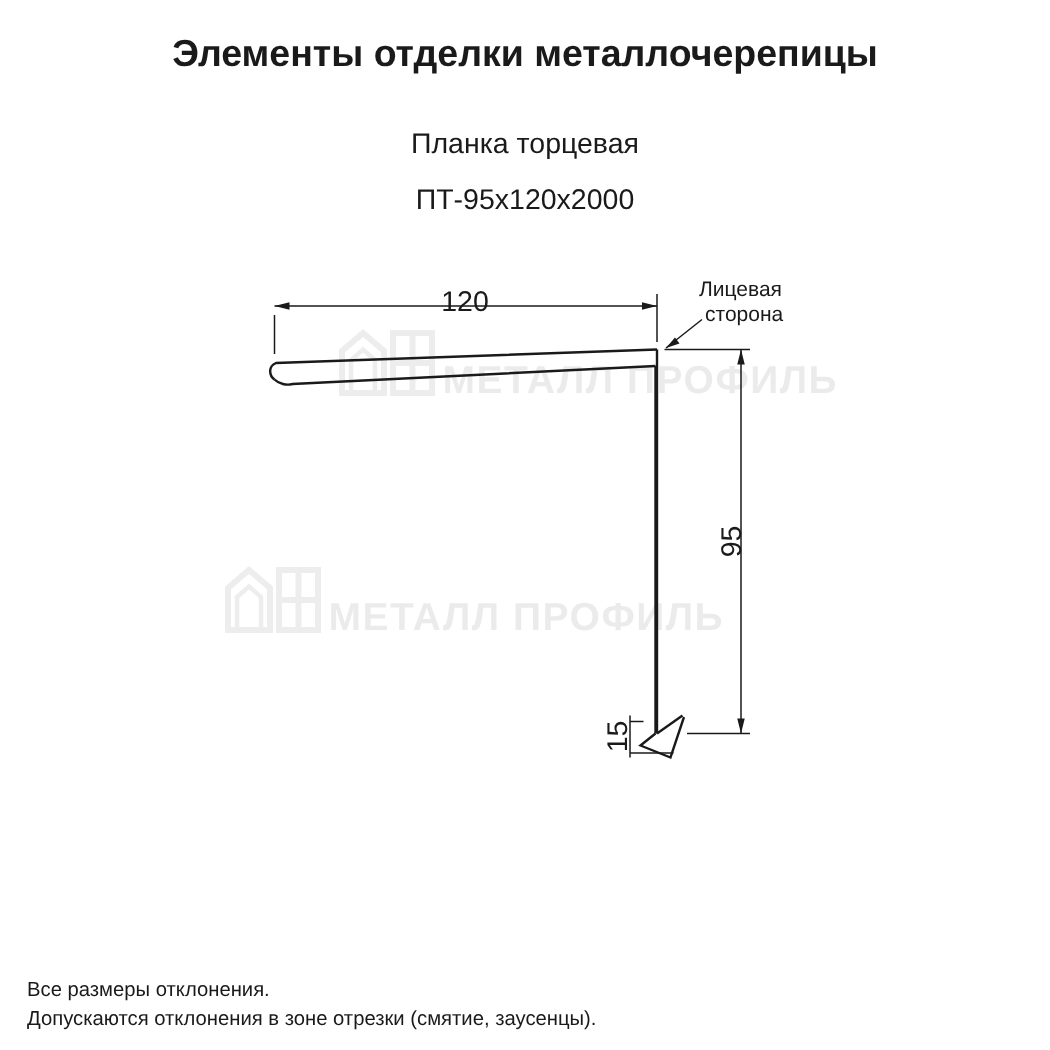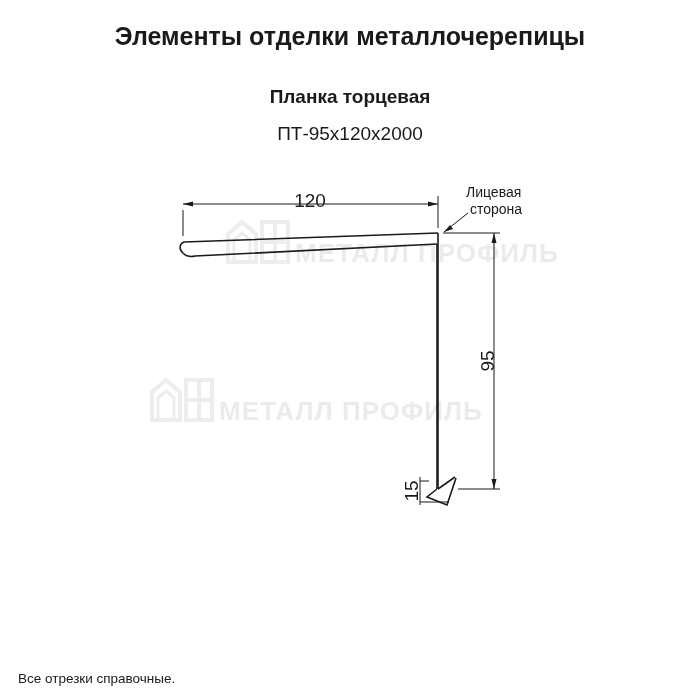--- a/index.html
+++ b/index.html
@@ -30,21 +30,21 @@
     font-weight: bold;
     letter-spacing: 0px;
   }
   .subtitle {
     position: absolute;
     top: 86px;
     left: 0;
     width: 700px;
     text-align: center;
     font-size: 19px;
-    font-weight: bold;
+    font-weight: normal;
   }
   .model {
     position: absolute;
     top: 123px;
     left: 0;
     width: 700px;
     text-align: center;
     font-size: 19px;
     font-weight: normal;
   }
@@ -163,16 +163,17 @@
     <g stroke="#1a1a1a" stroke-width="1" fill="none">
       <line x1="444" y1="232" x2="468" y2="213"></line>
       <path d="M444,232 L453,229 L450,225 Z" fill="#1a1a1a" stroke="none"></path>
     </g>
     <text class="note-label" x="466" y="197">Лицевая</text>
     <text class="note-label" x="470" y="214">сторона</text>
 
   </svg>
 
   <div class="footer">
-    <div>Все отрезки справочные.</div>
+    <div>Все размеры отклонения.</div>
+    <div>Допускаются отклонения в зоне отрезки (смятие, заусенцы).</div>
   </div>
 
 </div>
 
 </body></html>

